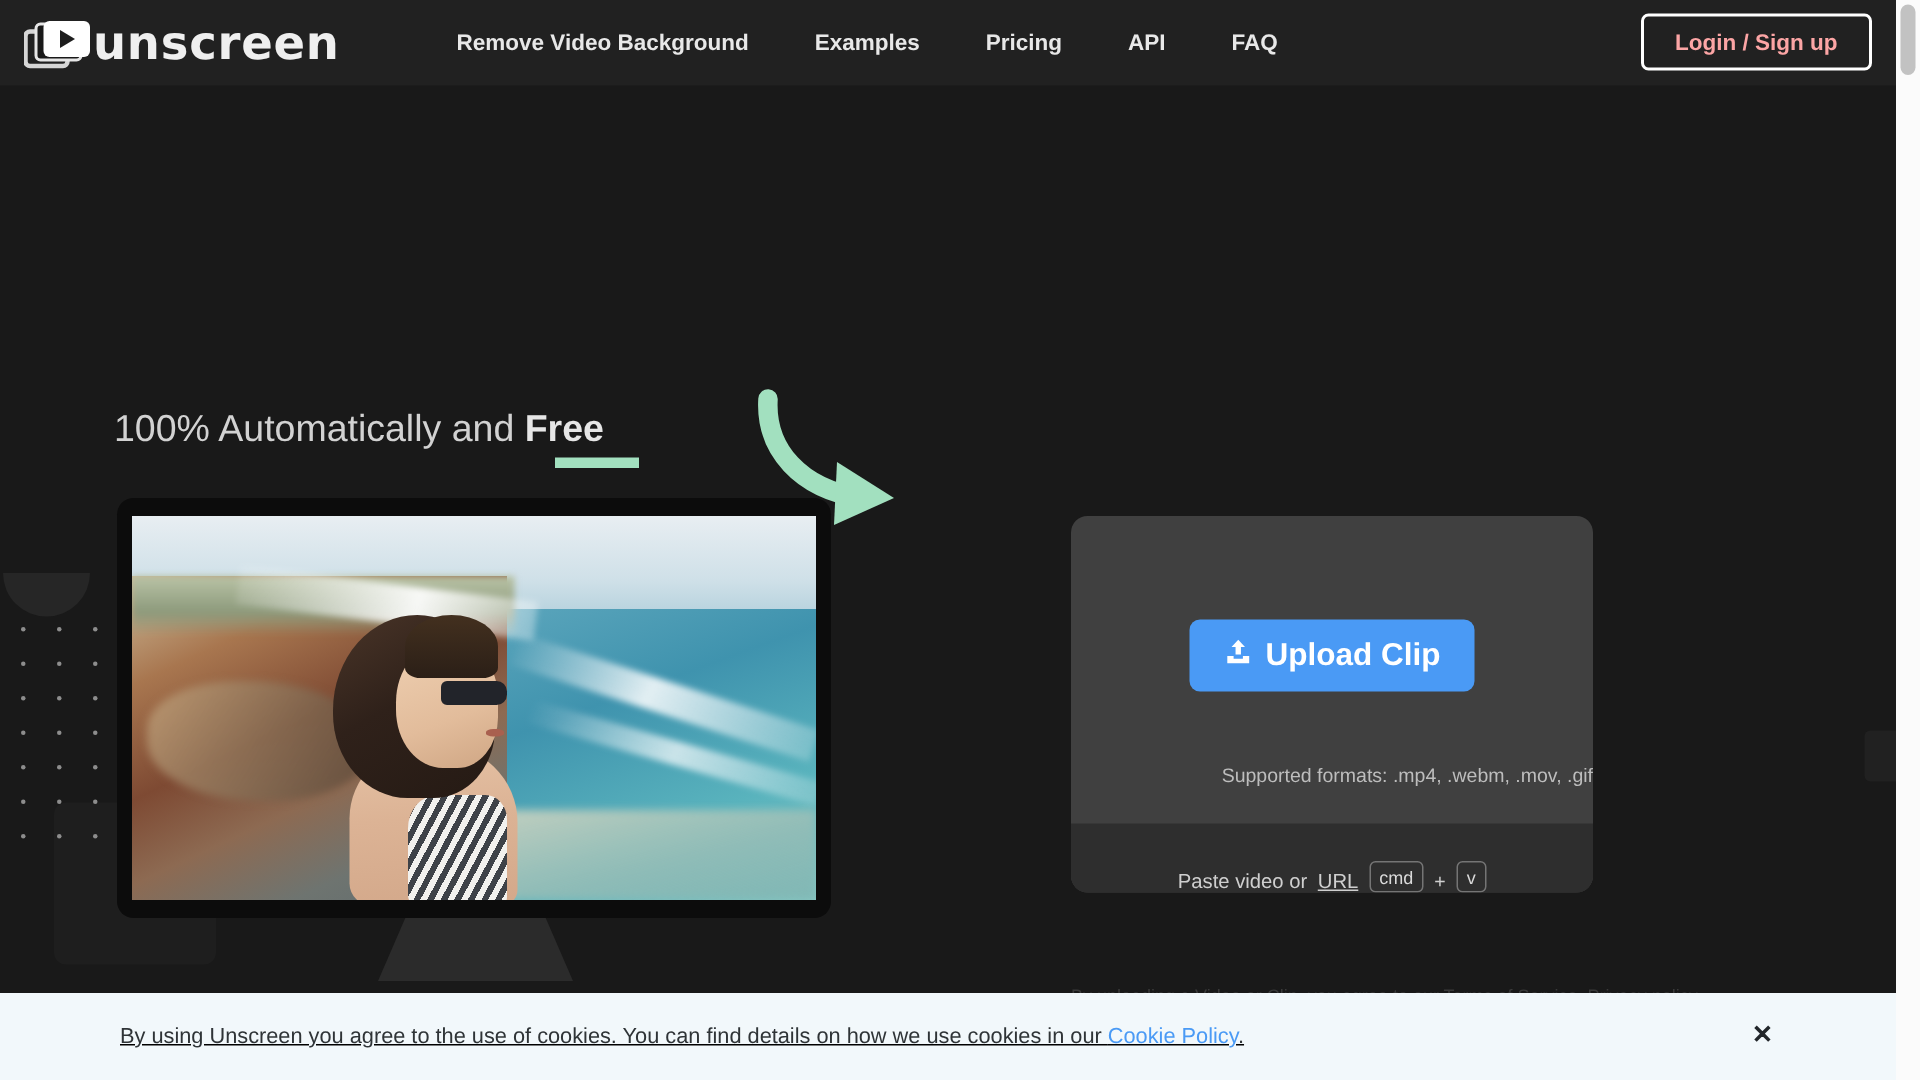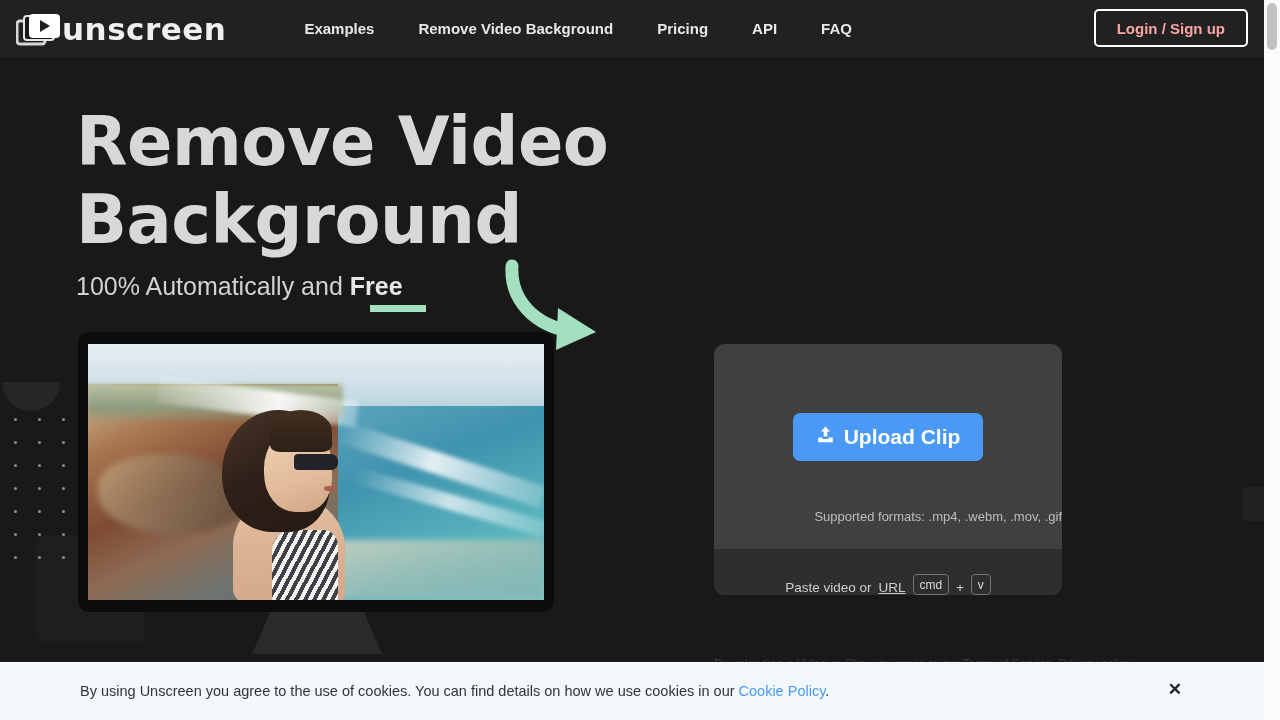--- a/index.html
+++ b/index.html
@@ -378,20 +378,21 @@
   .cookie-banner {
     position: absolute;
     left: 0;
     bottom: 0;
     width: 1264px;
     height: 58px;
     background: #f2f8fb;
     display: flex;
     align-items: center;
     z-index: 40;
+    text-decoration: underline;
   }
   .cookie-text {
     margin-left: 80px;
     font-size: 14.5px;
     color: #2f3437;
   }
   .cookie-text a {
     color: #4a9af5;
     text-decoration: none;
     cursor: pointer;
@@ -443,22 +444,22 @@
           <rect x="1" y="9" width="28" height="23" rx="3" fill="none" stroke="#d6d6d6" stroke-width="3"></rect>
           <rect x="8" y="4" width="30" height="24" rx="3" fill="#191919" stroke="#e6e6e6" stroke-width="2"></rect>
           <rect x="13" y="2" width="31" height="24" rx="4" fill="#ffffff"></rect>
           <polygon points="24,8 34,14 24,20" fill="#1d1d1d"></polygon>
         </svg>
       </span>
       <span class="brand-wordmark">unscreen</span>
     </div>
 
     <div class="nav-links">
+      <a class="nav-link">Remove Video Background</a>
       <a class="nav-link">Examples</a>
-      <a class="nav-link">Remove Video Background</a>
       <a class="nav-link">Pricing</a>
       <a class="nav-link">API</a>
       <a class="nav-link">FAQ</a>
     </div>
 
     <button class="login-btn">Login / Sign up</button>
   </div>
 
   <div class="decor-semicircle"></div>
   <div class="decor-square"></div>
@@ -480,24 +481,20 @@
       <span class="decor-dot" style="left: 24px; top: 92px;"></span>
       <span class="decor-dot" style="left: 48px; top: 92px;"></span>
       <span class="decor-dot" style="left: 0px; top: 115px;"></span>
       <span class="decor-dot" style="left: 24px; top: 115px;"></span>
       <span class="decor-dot" style="left: 48px; top: 115px;"></span>
       <span class="decor-dot" style="left: 0px; top: 138px;"></span>
       <span class="decor-dot" style="left: 24px; top: 138px;"></span>
       <span class="decor-dot" style="left: 48px; top: 138px;"></span>
     </div>
 
-  <h1 class="hero-title">
-    <span>Remove Video</span><br>
-    <span>Background</span>
-  </h1>
 
   <p class="hero-sub">
     <span>100% Automatically and </span><b>Free</b>
   </p>
   <div class="free-underline"></div>
 
   <span class="arrow">
     <svg width="110" height="95" viewBox="0 0 110 95" aria-hidden="true">
       <path d="M12 8 C 10 42, 34 68, 74 74" fill="none" stroke="#a2e0bf" stroke-width="13" stroke-linecap="round"></path>
       <polygon points="58,50 96,74 56,92" fill="#a2e0bf"></polygon>

